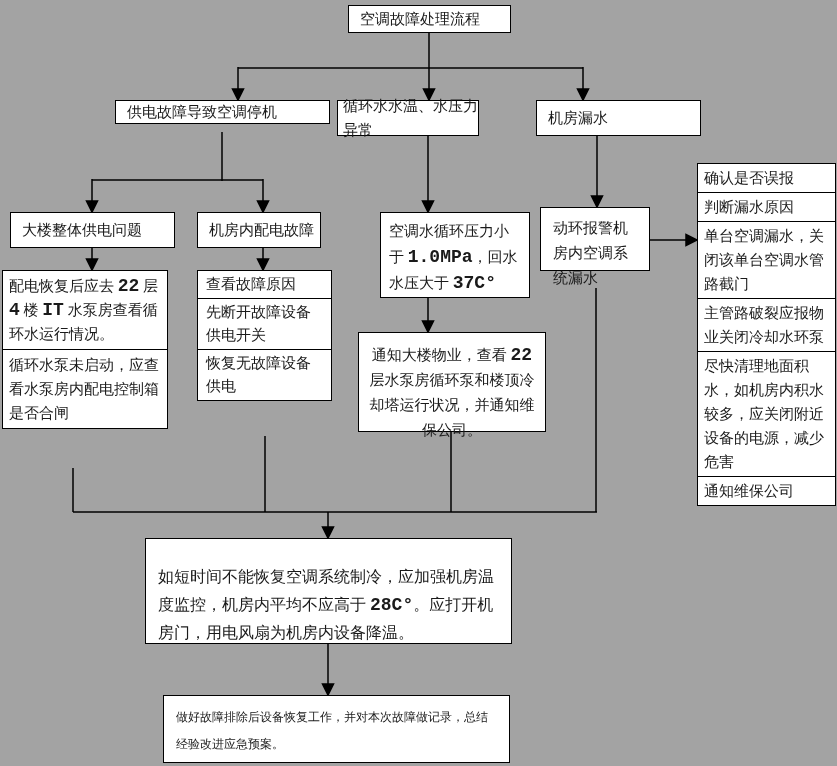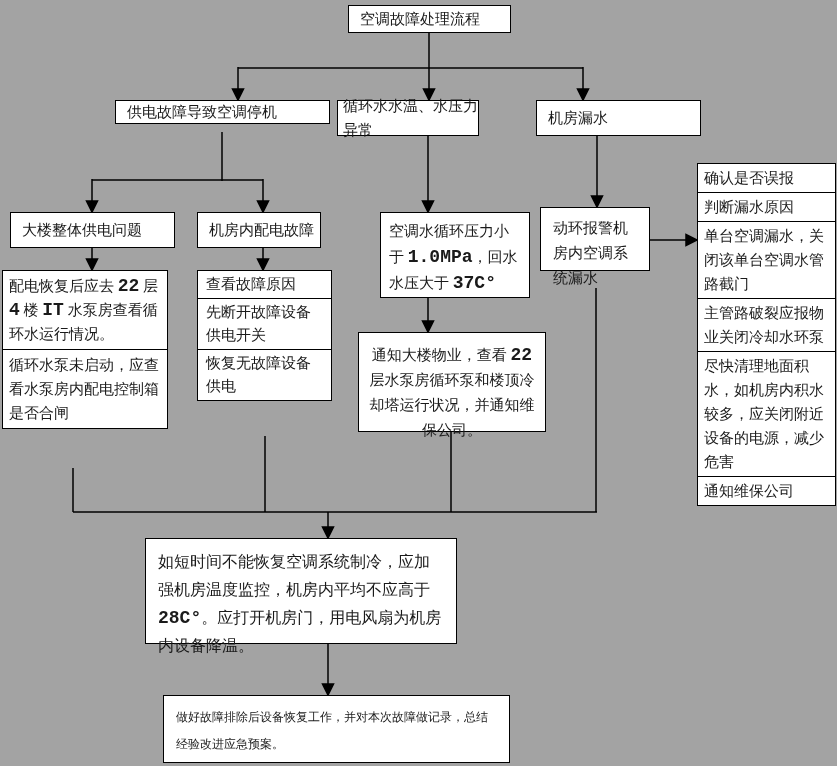--- a/index.html
+++ b/index.html
@@ -116,20 +116,20 @@
   </div>
   <div class="box tbl" style="left:697px;top:163px;width:139px;">
     <div class="row t" style="padding:2px 6px;">确认是否误报</div>
     <div class="row t" style="padding:2px 6px;">判断漏水原因</div>
     <div class="row t" style="padding:2px 6px;">单台空调漏水，关闭该单台空调水管路截门</div>
     <div class="row t" style="padding:2px 6px;">主管路破裂应报物业关闭冷却水环泵</div>
     <div class="row t" style="padding:2px 6px;">尽快清理地面积水，如机房内积水较多，应关闭附近设备的电源，减少危害</div>
     <div class="row t" style="padding:2px 6px;">通知维保公司</div>
   </div>
 
-  <div class="box para" style="left:145px;top:538px;width:312px;height:106px;padding:9px 12px;line-height:28px;font-size:16px;">
+  <div class="box para" style="left:145px;top:538px;width:367px;height:106px;padding:24px 12px;line-height:28px;font-size:16px;">
     <span class="t">如短时间不能恢复空调系统制冷，应加强机房温度监控，机房内平均不应高于 <span class="lt">28C°</span>。应打开机房门，用电风扇为机房内设备降温。</span>
   </div>
   <div class="box para" style="left:163px;top:695px;width:347px;height:68px;padding:8px 12px;line-height:27px;font-size:12px;">
     <span class="t">做好故障排除后设备恢复工作，并对本次故障做记录，总结经验改进应急预案。</span>
   </div>
 
 </div>
 
 </body></html>

